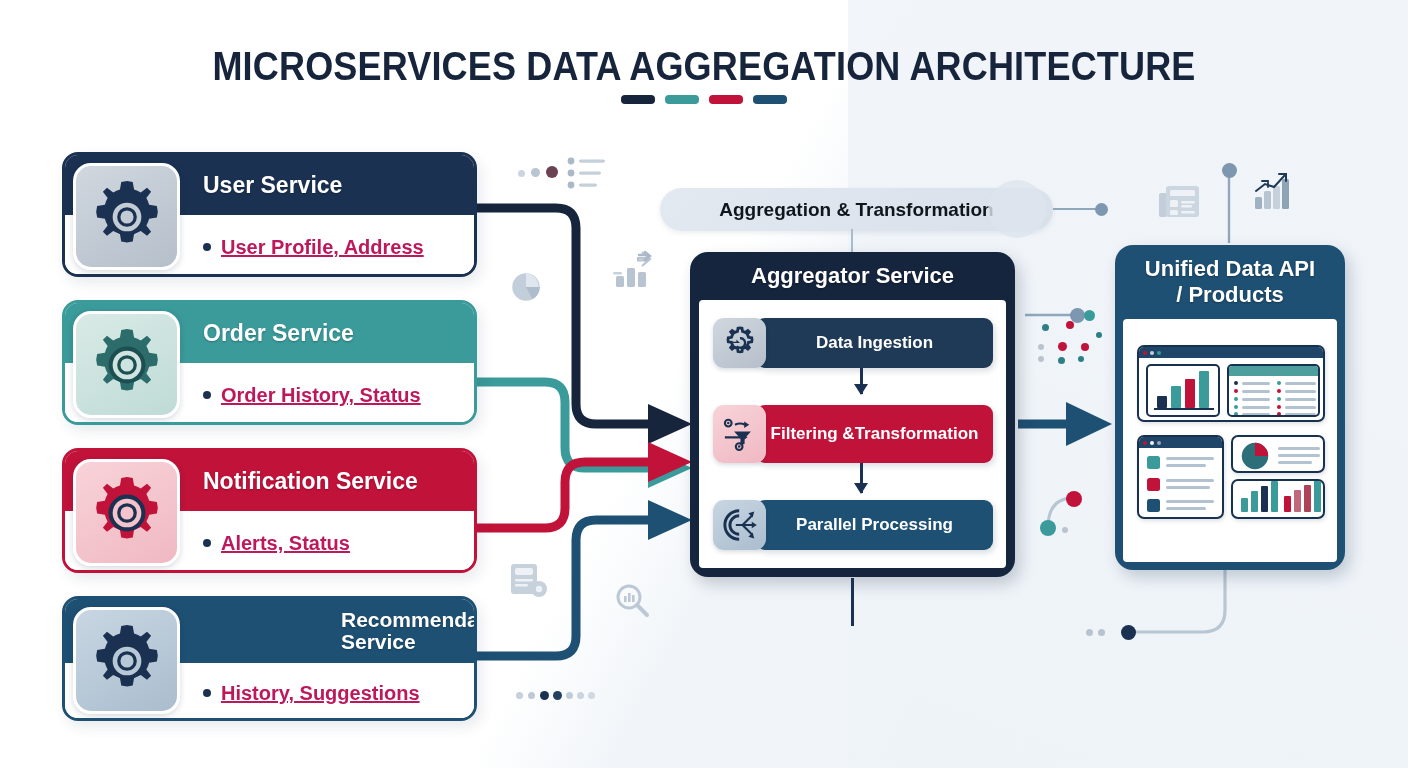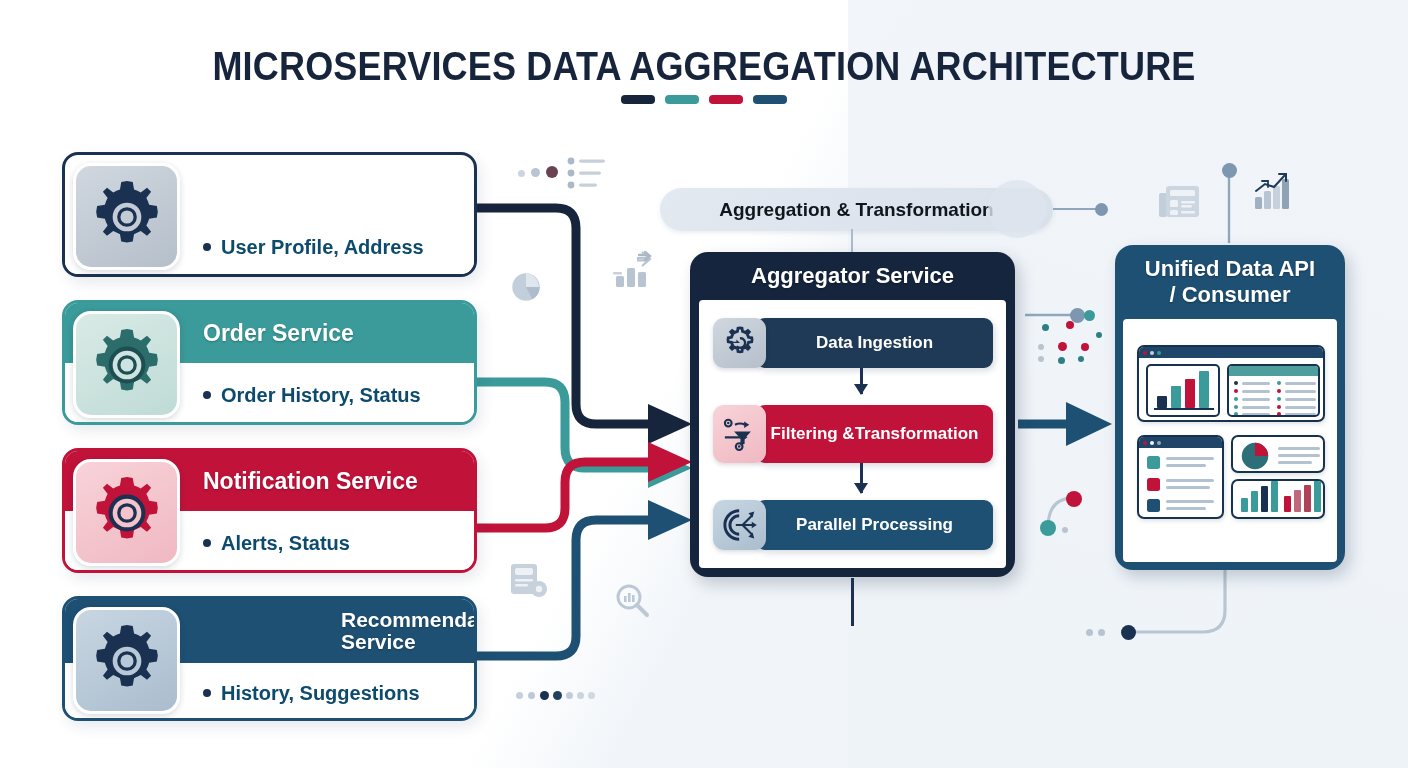--- a/index.html
+++ b/index.html
@@ -54,21 +54,21 @@
   .svc-head span {
     margin-left:138px; color:#ffffff; font-weight:bold; font-size:23px;
     line-height:1.05; text-shadow:0 1px 2px rgba(0,0,0,0.25);
   }
   .svc.two-line .svc-head span { font-size:21px; }
   .svc-body {
     position:absolute; left:0; top:60px; width:100%; height:65px;
     background:#fff; display:flex; align-items:center;
   }
   .svc-body span {
-    margin-left:138px; font-size:20px; color:#0c4a6e;
+    margin-left:138px; font-size:20px; color:#be185d;text-decoration:underline;
   }
   .svc-body span b { font-weight:bold; }
   .bullet {
     display:inline-block; width:8px; height:8px; border-radius:50%;
     background:#1b3151; margin-right:10px; vertical-align:3px;
   }
   .svc-icon {
     position:absolute; left:8px; top:8px; width:107px; height:107px;
     border-radius:18px; border:3px solid #fff;
     display:flex; align-items:center; justify-content:center;
@@ -200,20 +200,23 @@
 
     <path d="M1225,520 L1225,610 Q1225,632 1203,632 L1135,632" fill="none" stroke="#b8c5d2" stroke-width="3.2" stroke-linecap="round"></path>
 
     <path d="M1229,170 L1229,243" fill="none" stroke="#8fa6bd" stroke-width="2.4"></path>
     <path d="M1025,315 L1075,315" fill="none" stroke="#8fa6bd" stroke-width="2.4"></path>
 
     <path d="M1048,528 Q1048,498 1073,498" fill="none" stroke="#b8c5d2" stroke-width="3" stroke-linecap="round"></path>
   </svg>
 
   <div class="svc" style="left:62px; top:152px; border-color:#1b3151;">
+    <div class="svc-head" style="background:#1b3151;">
+      <span>User Service</span>
+    </div>
     <div class="svc-body">
       <span>
         <i class="bullet"></i><b>User Profile, Address</b>
       </span>
     </div>
     <div class="svc-icon" style="background:linear-gradient(150deg,#d0d7df,#b5bfca);">
       <svg width="82" height="82" viewBox="0 0 100 100">
         <path fill="#1b3151" d="M50 6 l7 1.2 1.6 9.4a34 34 0 0 1 8.2 3.4l7.6-5.8 5 5 -5.8 7.6a34 34 0 0 1 3.4 8.2l9.4 1.6 1.2 7 -1.2 7 -9.4 1.6a34 34 0 0 1-3.4 8.2l5.8 7.6 -5 5 -7.6-5.8a34 34 0 0 1-8.2 3.4l-1.6 9.4 -7 1.2 -7-1.2 -1.6-9.4a34 34 0 0 1-8.2-3.4l-7.6 5.8 -5-5 5.8-7.6a34 34 0 0 1-3.4-8.2l-9.4-1.6 -1.2-7 1.2-7 9.4-1.6a34 34 0 0 1 3.4-8.2l-5.8-7.6 5-5 7.6 5.8a34 34 0 0 1 8.2-3.4l1.6-9.4z"></path>
         <circle cx="50" cy="50" r="20" fill="#c3cbd5"></circle>
         <circle cx="50" cy="50" r="20" fill="none" stroke="#1b3151" stroke-width="5"></circle>
@@ -342,21 +345,21 @@
         <div class="stage-pill" style="background:#1e5073;">Parallel Processing</div>
       </div>
     </div>
   </div>
 
   <div class="pdc-stem"></div>
 
   <div class="api">
     <div class="api-title">
       <span>Unified Data API</span>
-      <span>/ Consumer</span>
+      <span>/ Products</span>
     </div>
     <div class="api-body">
 
       <div class="win" style="left:14px; top:26px; width:188px; height:77px;">
         <div class="win-bar">
           <i style="background:#c1123a"></i>
           <i style="background:#c9cfd6"></i>
           <i style="background:#3b9a9a"></i>
         </div>
 

